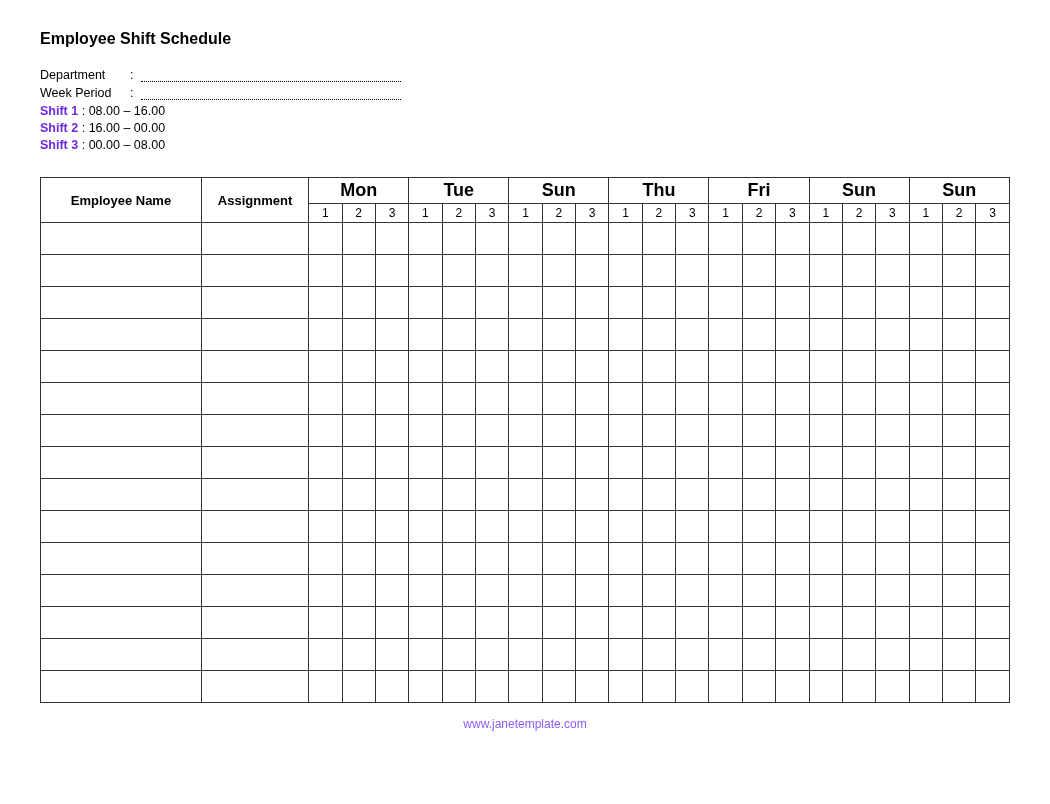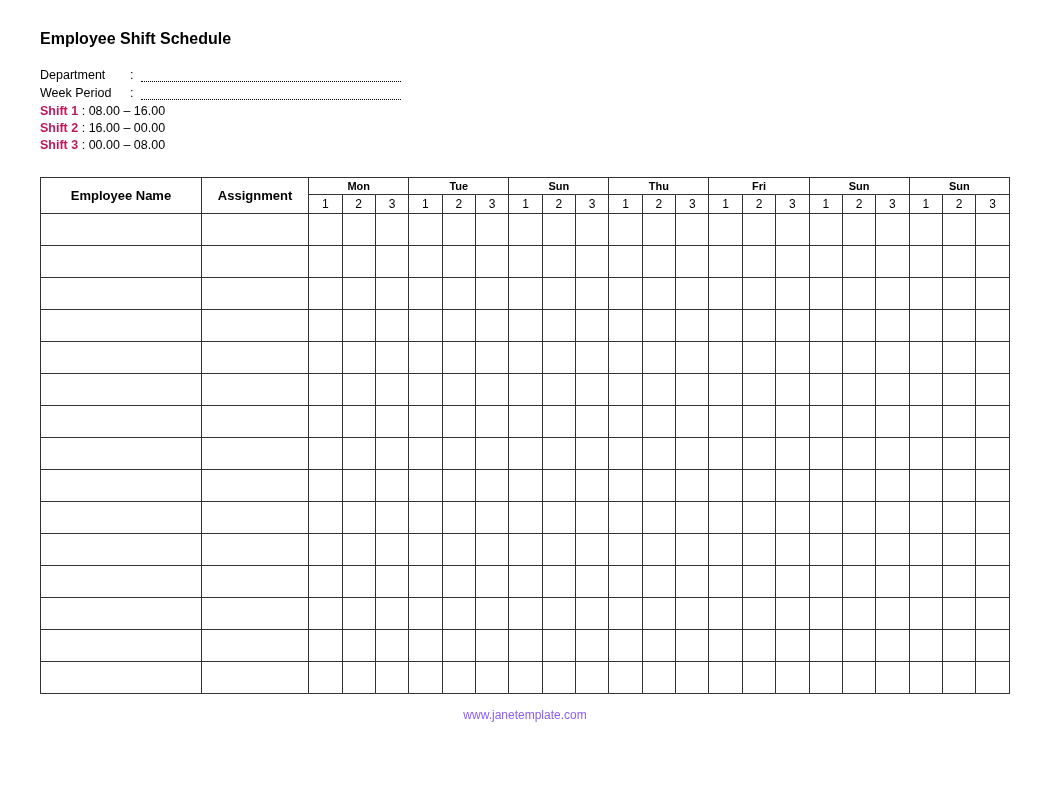--- a/index.html
+++ b/index.html
@@ -46,21 +46,21 @@
       margin-left: 4px;
     }
 
     .info-right {
       text-align: left;
     }
     .shift-row {
       margin-bottom: 3px;
     }
     .shift-label {
-      color: #be185d;
+      color: #6d28d9;
       font-weight: bold;
     }
 
     table {
       width: 100%;
       border-collapse: collapse;
       font-size: 12px;
     }
 
     table th, table td {
@@ -75,21 +75,21 @@
       font-weight: bold;
       font-size: 13px;
     }
     .th-assignment {
       width: 90px;
       font-weight: bold;
       font-size: 13px;
     }
     .th-day {
       font-weight: bold;
-      font-size: 11px;
+      font-size: 18px;
     }
     .th-num {
       width: 28px;
       font-size: 12px;
       font-weight: normal;
     }
 
     .day-header-row th {
       background: #fff;
     }

